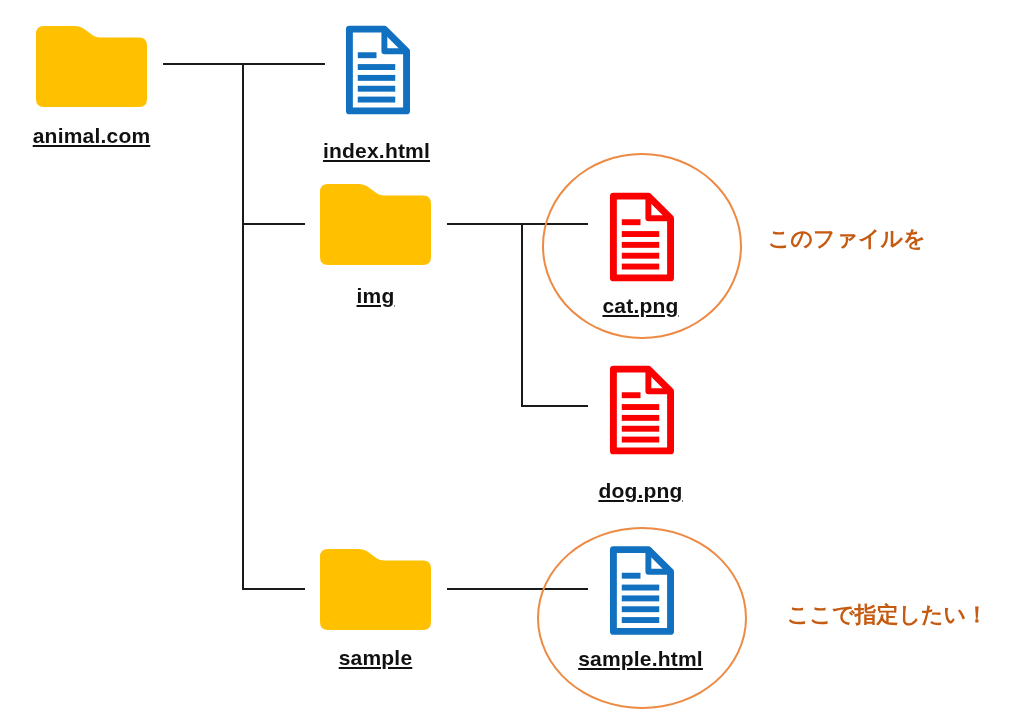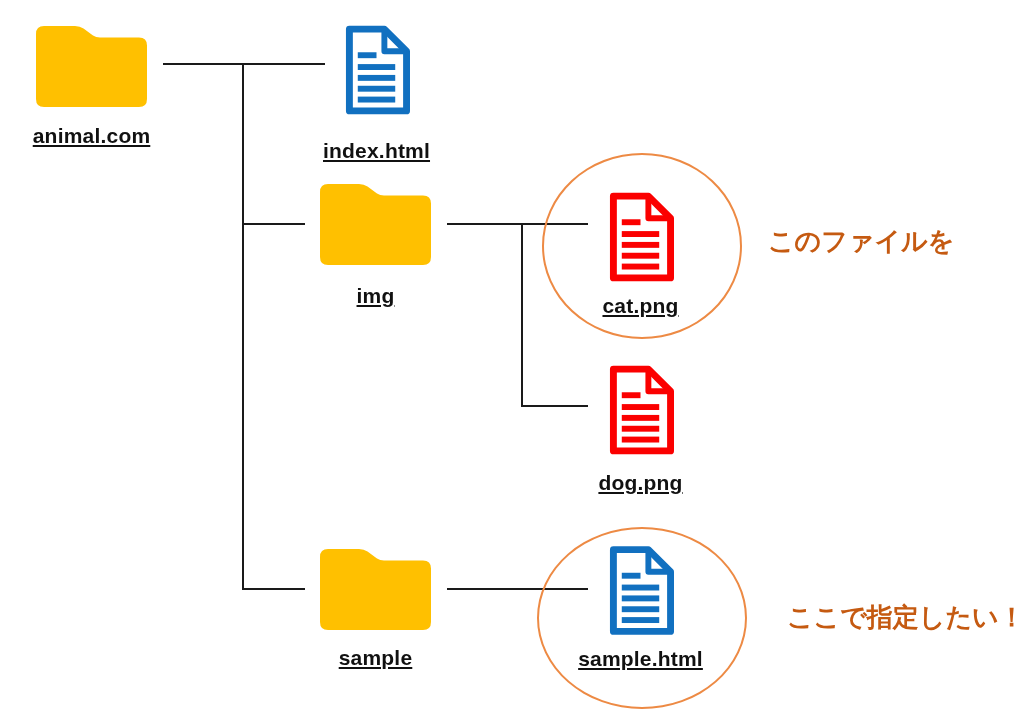--- a/index.html
+++ b/index.html
@@ -34,21 +34,21 @@
 
   #node-root        { left: 36px;  top: 26px;  width: 111px; }
   #node-root .label { margin-top: 17px; }
   #node-index       { left: 343px; top: 25px;  width: 67px; gap: 12px; }
   #node-index .label{ margin-top: 12px; }
   #node-img         { left: 320px; top: 184px; width: 111px; justify-content: center; }
   #node-img .label  { margin-top: 19px; }
   #node-cat         { left: 607px; top: 192px; width: 67px; text-align: right; }
   #node-cat .label  { margin-top: 12px; }
   #node-dog         { left: 607px; top: 365px; width: 67px; }
-  #node-dog .label  { margin-top: 16px; }
+  #node-dog .label  { margin-top: 24px; }
   #node-sample      { left: 320px; top: 549px; width: 111px; }
   #node-sample .label { margin-top: 16px; }
   #node-samplehtml  { left: 607px; top: 546px; width: 67px; justify-content: space-between; }
   #node-samplehtml .label { margin-top: 12px; }
 
   
   .line { position: absolute; background: var(--line, #1a1a1a); }
   #line-root-h   { left: 163px; top: 63px;  width: 162px; height: 2px; }
   #line-trunk-v  { left: 242px; top: 63px;  width: 2px;   height: 527px; }
   #line-img-h    { left: 244px; top: 223px; width: 61px;  height: 2px; }
@@ -66,21 +66,21 @@
     box-sizing: border-box;
     background: transparent;
   }
   #circle-cat        { left: 542px; top: 153px; width: 200px; height: 186px; }
   #circle-samplehtml { left: 537px; top: 527px; width: 210px; height: 182px; }
 
   
   .annotation {
     position: absolute;
     font-weight: bold;
-    font-size: 26px;
+    font-size: 22px;
     color: var(--annotation-text, #C55A11);
     white-space: nowrap;
   }
   #annotation-cat    { left: 768px; top: 224px; }
   #annotation-sample { left: 787px; top: 600px; }
 </style>
 </head>
 <body>
 
 <div class="stage">

